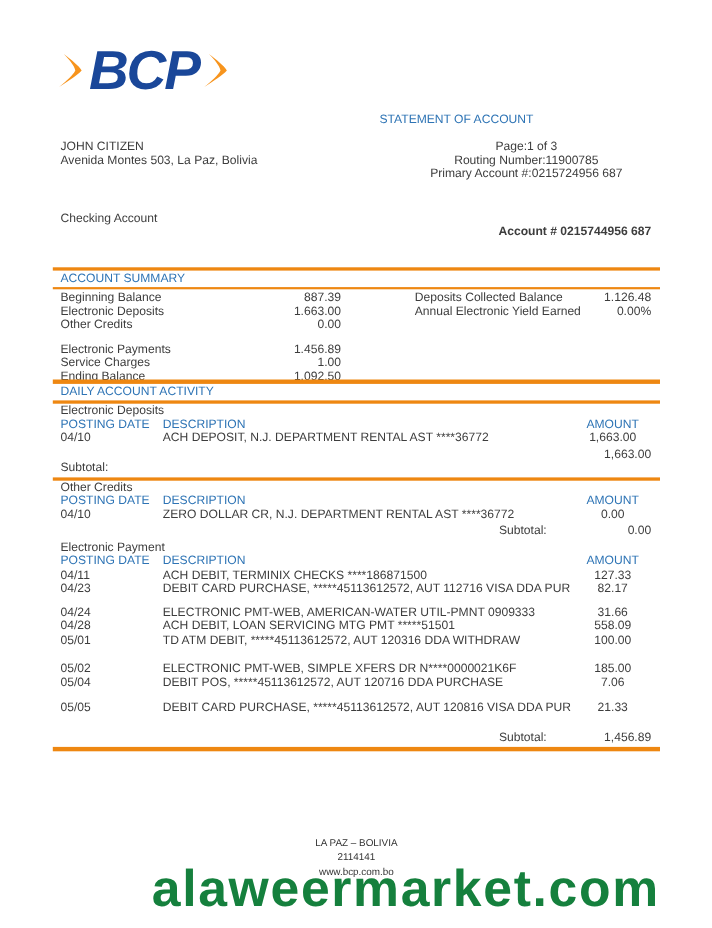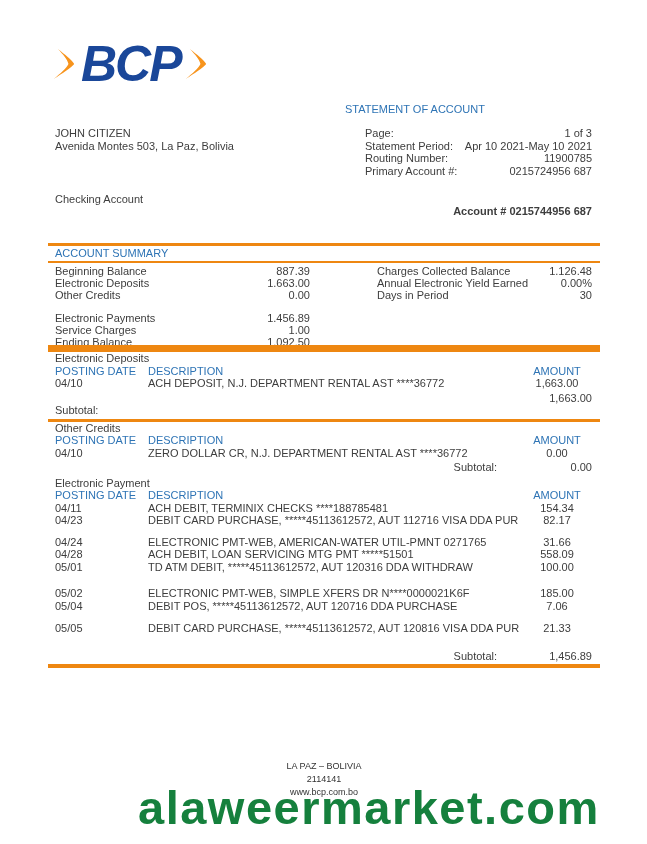--- a/index.html
+++ b/index.html
@@ -12,21 +12,21 @@
   .logo{position:absolute;left:53px;top:38px;display:flex;align-items:center;gap:4px;}
   .logo .chev{transform:skewX(-8deg);}
   .logo-text{
     font-size:50px;font-weight:bold;font-style:italic;color:#1a4799;
     letter-spacing:-2px;line-height:52px;
   }
   
   .stmt-title{position:absolute;left:345px;top:103px;color:#2e74b5;}
   .customer{position:absolute;left:55px;top:127px;line-height:13px;}
   .meta{position:absolute;left:345px;top:127px;width:247px;line-height:12.5px;}
-  .meta-row{display:flex;justify-content:space-between;margin-left:20px;}
+  .meta-row{display:flex;justify-content:center;margin-left:20px;}
   .acct-type{position:absolute;left:55px;top:193px;}
   .acct-line{position:absolute;left:345px;top:205px;width:247px;text-align:right;font-weight:bold;}
   
   .oline{background:#ee8711;width:100%;}
   .h2{height:2px;} .h3{height:3px;} .h4{height:4px;}
   .sec-title{color:#2e74b5;padding:2px 0 1px 7px;line-height:11px;height:12px;}
   
   .summary{position:absolute;left:48px;top:243px;width:552px;}
   .sum-cols{display:grid;grid-template-columns:262px 1fr 222px;padding:2px 8px 0 0;}
   .sum-col{line-height:12px;}
@@ -74,24 +74,20 @@
     <div>JOHN CITIZEN</div>
     <div>Avenida Montes 503, La Paz, Bolivia</div>
   </div>
 
   <div class="meta">
     <div class="meta-row">
       <span>Page:</span>
       <span>1 of 3</span>
     </div>
     <div class="meta-row">
-      <span>Statement Period:</span>
-      <span>Apr 10 2021-May 10 2021</span>
-    </div>
-    <div class="meta-row">
       <span>Routing Number:</span>
       <span>11900785</span>
     </div>
     <div class="meta-row">
       <span>Primary Account #:</span>
       <span>0215724956 687</span>
     </div>
   </div>
 
   <div class="acct-type">Checking Account</div>
@@ -125,37 +121,34 @@
           <span>1.00</span>
         </div>
         <div class="sum-row">
           <span>Ending Balance</span>
           <span>1.092.50</span>
         </div>
       </div>
       <div></div>
       <div class="sum-col">
         <div class="sum-row">
-          <span>Charges Collected Balance</span>
+          <span>Deposits Collected Balance</span>
           <span>1.126.48</span>
         </div>
         <div class="sum-row">
           <span>Annual Electronic Yield Earned</span>
           <span>0.00%</span>
         </div>
-        <div class="sum-row">
-          <span>Days in Period</span>
-          <span>30</span>
-        </div>
       </div>
     </div>
   </div>
 
   <div class="activity">
     <div class="oline h4"></div>
+    <div class="sec-title">DAILY ACCOUNT ACTIVITY</div>
     <div class="oline h3"></div>
 
     <div class="subsec-label">Electronic Deposits</div>
     <div class="trow">
       <span class="blue">POSTING DATE</span>
       <span class="blue">DESCRIPTION</span>
       <span class="blue amount">AMOUNT</span>
     </div>
     <div class="trow">
       <span>04/10</span>
@@ -183,31 +176,31 @@
     </div>
 
     <div class="subsec-label mt3">Electronic Payment</div>
     <div class="trow">
       <span class="blue">POSTING DATE</span>
       <span class="blue">DESCRIPTION</span>
       <span class="blue amount">AMOUNT</span>
     </div>
     <div class="trow">
       <span>04/11</span>
-      <span>ACH DEBIT, TERMINIX CHECKS ****188785481</span>
-      <span class="amount">154.34</span>
+      <span>ACH DEBIT, TERMINIX CHECKS ****186871500</span>
+      <span class="amount">127.33</span>
     </div>
     <div class="trow">
       <span>04/23</span>
       <span>DEBIT CARD PURCHASE, *****45113612572, AUT 112716 VISA DDA PUR</span>
       <span class="amount">82.17</span>
     </div>
     <div class="trow mt9">
       <span>04/24</span>
-      <span>ELECTRONIC PMT-WEB, AMERICAN-WATER UTIL-PMNT 0271765</span>
+      <span>ELECTRONIC PMT-WEB, AMERICAN-WATER UTIL-PMNT 0909333</span>
       <span class="amount">31.66</span>
     </div>
     <div class="trow">
       <span>04/28</span>
       <span>ACH DEBIT, LOAN SERVICING MTG PMT *****51501</span>
       <span class="amount">558.09</span>
     </div>
     <div class="trow">
       <span>05/01</span>
       <span>TD ATM DEBIT, *****45113612572, AUT 120316 DDA WITHDRAW</span>

